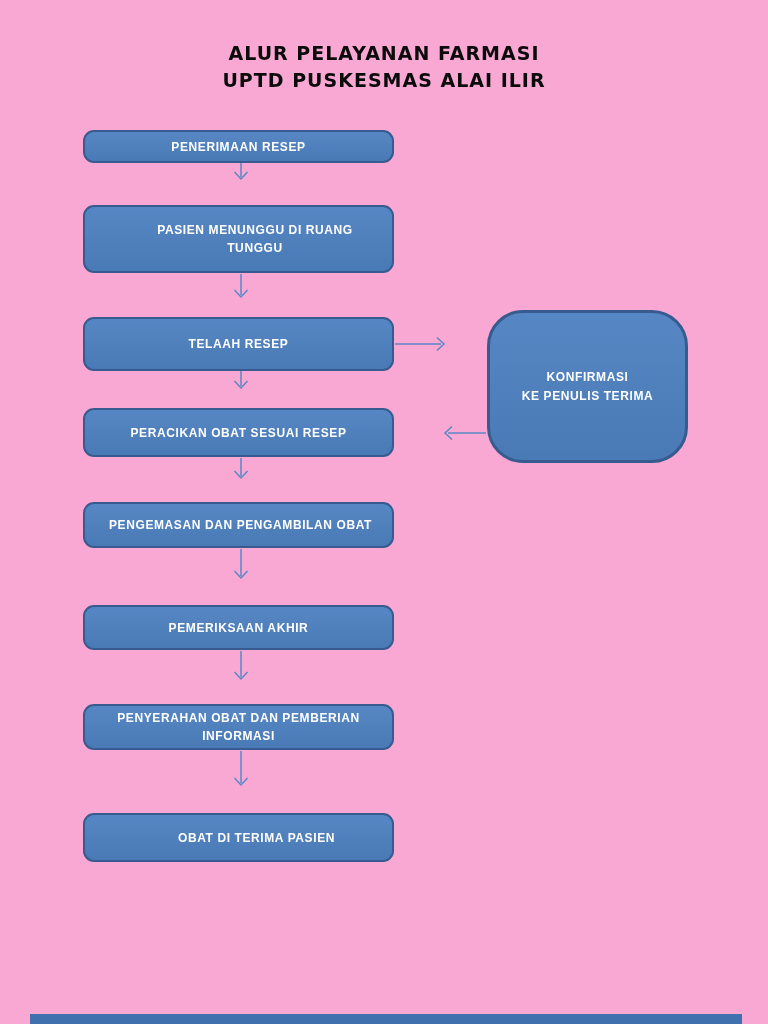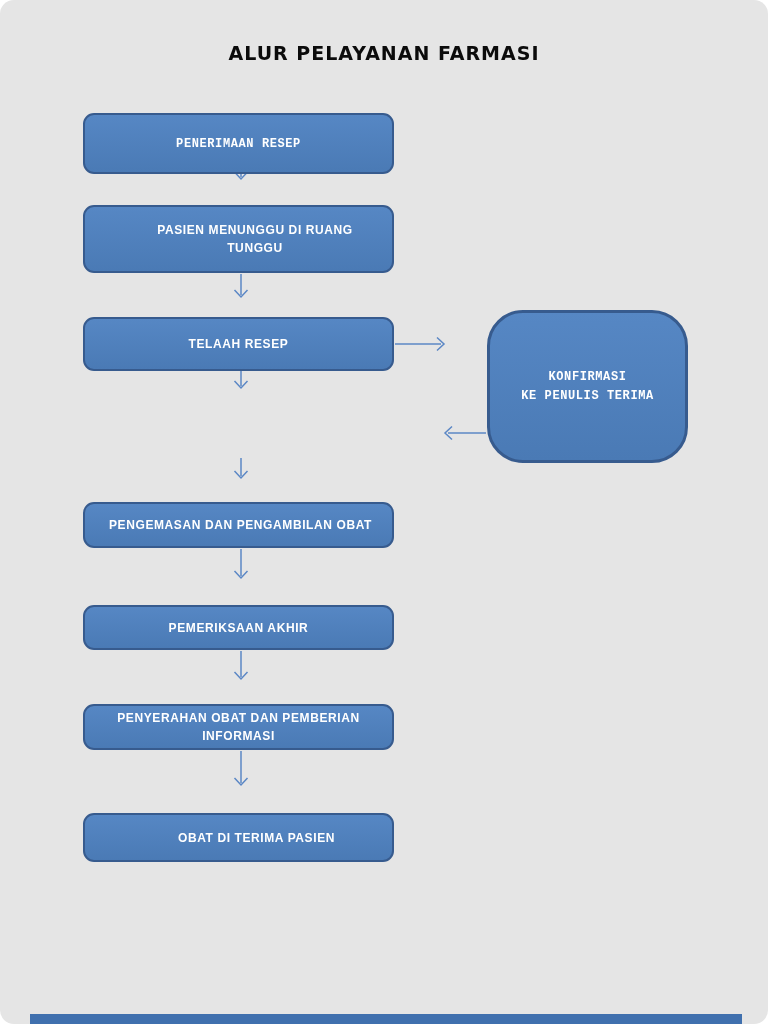--- a/index.html
+++ b/index.html
@@ -1,23 +1,22 @@
 <!DOCTYPE html>
 <html><head>
 <meta charset="utf-8">
 <style>
   html, body { margin: 0; padding: 0; background: #ffffff; }
   .page {
     position: relative;
     width: 768px;
     height: 1024px;
-    background: #e5e5e5;
+    background: #f9a8d4;
     overflow: hidden;
     font-family: "Liberation Sans", sans-serif;
-    border-radius: 14px;
   }
   .title {
     position: absolute;
     top: 40px;
     left: 0;
     width: 768px;
     text-align: center;
     font-family: "DejaVu Sans", sans-serif;
     font-weight: bold;
     font-size: 19px;
@@ -57,21 +56,20 @@
     display: flex;
     flex-direction: column;
     align-items: center;
     justify-content: center;
     text-align: center;
     color: #ffffff;
     font-weight: bold;
     font-size: 12px;
     letter-spacing: 0.6px;
     line-height: 19px;
-    font-family: Liberation Mono, monospace;
   }
   .arrows {
     position: absolute;
     top: 0; left: 0;
     width: 768px; height: 1024px;
     pointer-events: none;
   }
   .arrows * { stroke: #5b87c5; stroke-width: 1.5; fill: none; }
   .footer-strip {
     position: absolute;
@@ -82,20 +80,21 @@
     background: #4070ae;
   }
 </style>
 </head>
 <body>
 
 <div class="page">
 
   <div class="title">
     <div>ALUR PELAYANAN FARMASI</div>
+    <div>UPTD PUSKESMAS ALAI ILIR</div>
   </div>
 
   <svg class="arrows" viewBox="0 0 768 1024" xmlns="http://www.w3.org/2000/svg">
 
     <g>
       <line x1="241" y1="161" x2="241" y2="177"></line>
         <polyline points="234.5,172 241,179 247.5,172"></polyline>
     </g>
     <g>
       <line x1="241" y1="274" x2="241" y2="295"></line>
@@ -125,32 +124,35 @@
     <g>
       <line x1="395" y1="344" x2="441" y2="344"></line>
         <polyline points="437,337.5 444,344 437,350.5"></polyline>
     </g>
     <g>
       <line x1="486" y1="433" x2="448" y2="433"></line>
         <polyline points="452,426.5 445,433 452,439.5"></polyline>
     </g>
   </svg>
 
-  <div class="step" style="top:113px; height:61px;font-family:Liberation Mono, monospace;">
+  <div class="step" style="top:130px; height:33px;">
     <span>PENERIMAAN RESEP</span>
   </div>
 
   <div class="step" style="top:205px; height:68px;padding-left:45px;">
     <span>PASIEN MENUNGGU DI RUANG TUNGGU</span>
   </div>
 
   <div class="step" style="top:317px; height:54px;">
     <span>TELAAH RESEP</span>
   </div>
 
+  <div class="step" style="top:408px; height:49px;">
+    <span>PERACIKAN OBAT SESUAI RESEP</span>
+  </div>
 
   <div class="step" style="top:502px; height:46px;padding-left:16px;">
     <span>PENGEMASAN DAN PENGAMBILAN OBAT</span>
   </div>
 
   <div class="step" style="top:605px; height:45px;">
     <span>PEMERIKSAAN AKHIR</span>
   </div>
 
   <div class="step" style="top:704px; height:46px; padding:6px 22px;">

